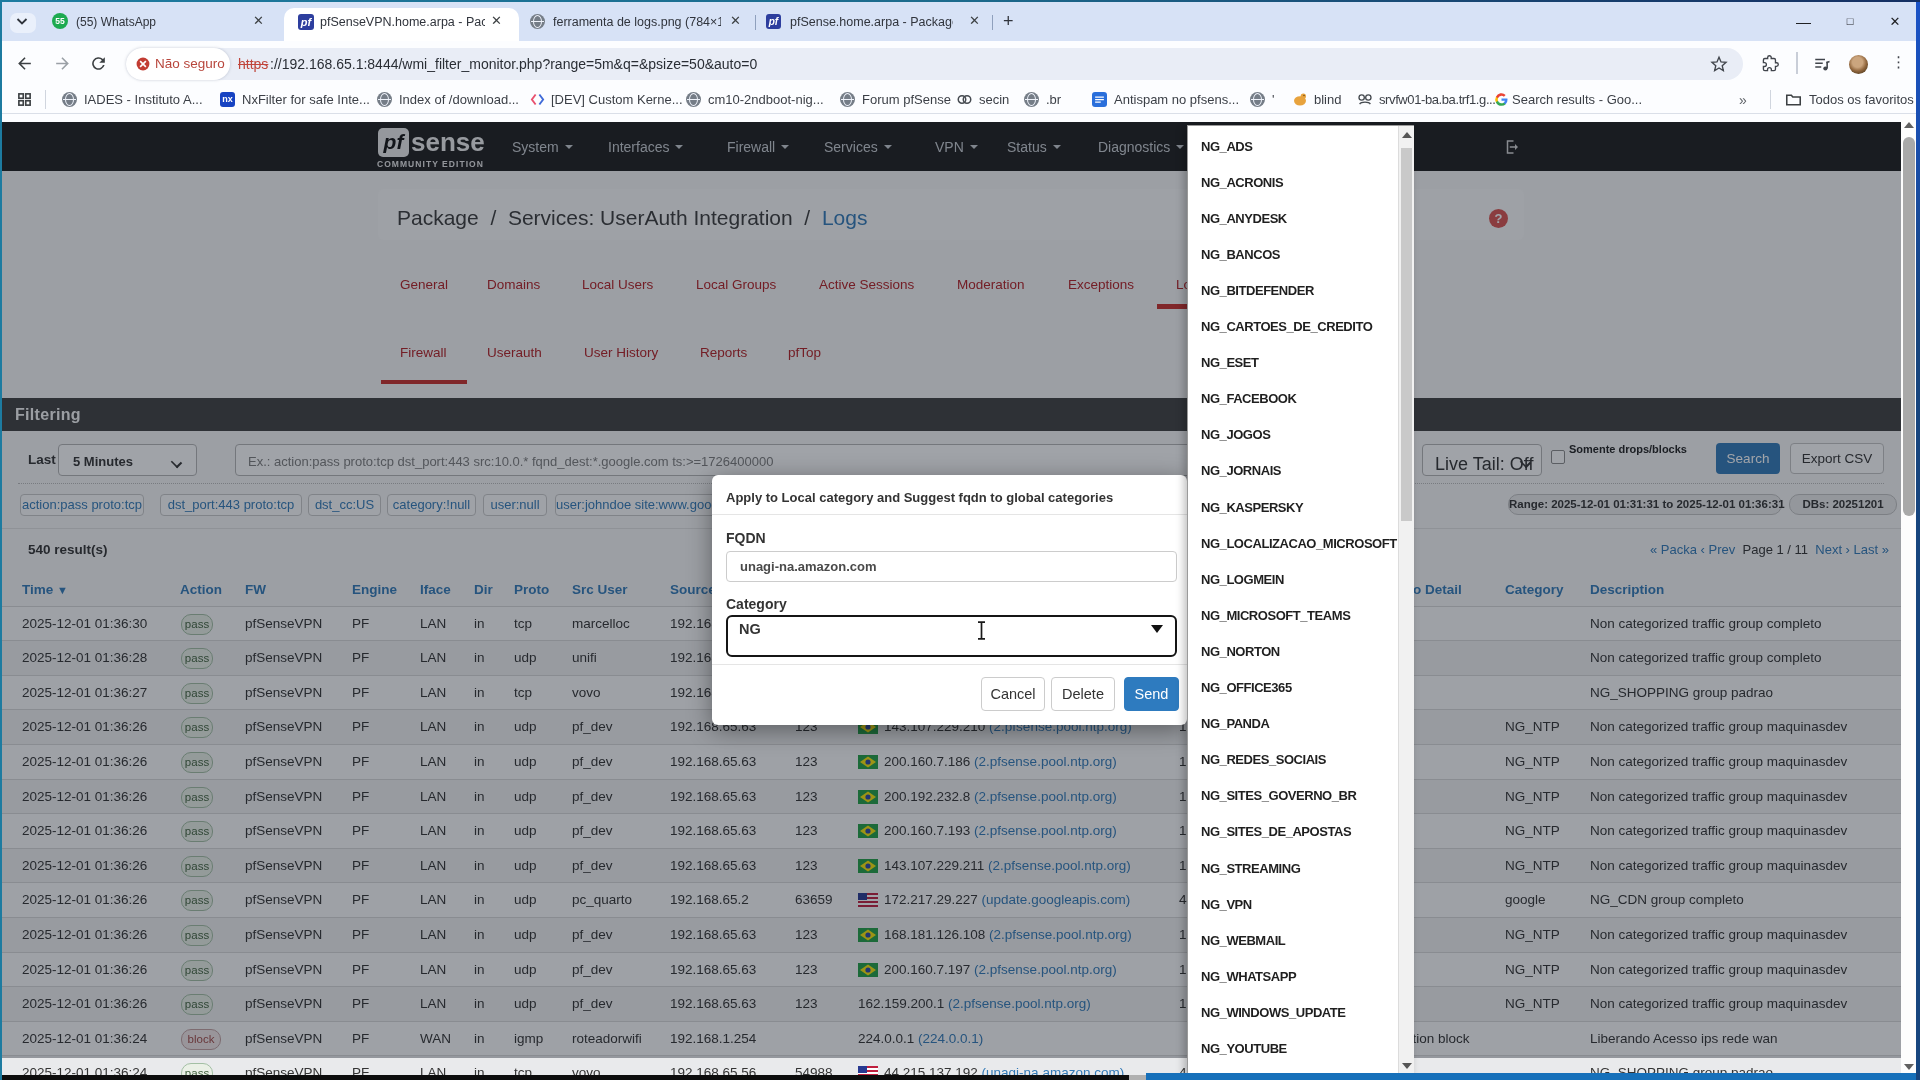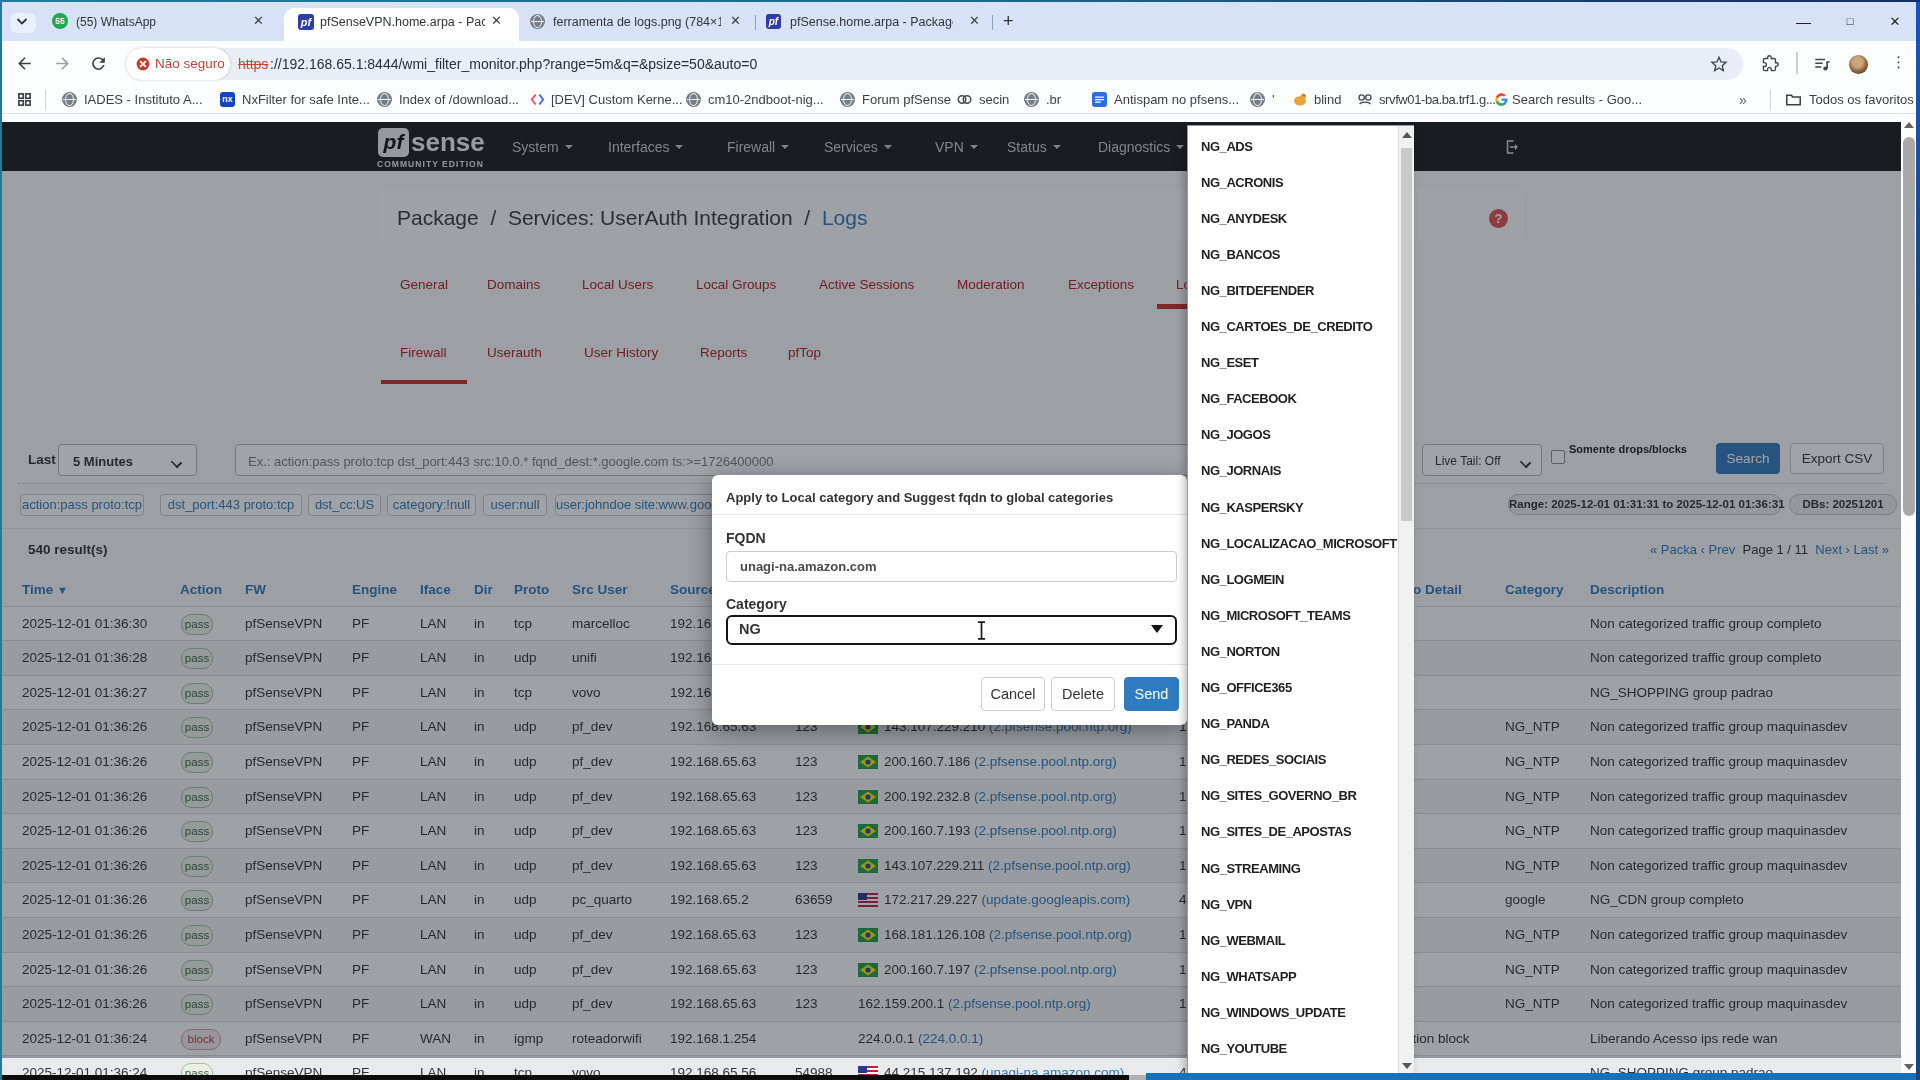--- a/index.html
+++ b/index.html
@@ -257,30 +257,33 @@
   <div class="tab1" style="left:1174px;">Logs</div>
   <div class="abs" style="left:1155px;top:190px;width:68px;height:5px;background:#c9302c;"></div>
 
   <div class="tab2" style="left:398px;">Firewall</div>
   <div class="tab2" style="left:485px;">Userauth</div>
   <div class="tab2" style="left:582px;">User History</div>
   <div class="tab2" style="left:698px;">Reports</div>
   <div class="tab2" style="left:786px;">pfTop</div>
   <div class="abs" style="left:379px;top:265.5px;width:86px;height:4.5px;background:#c9302c;"></div>
 
+  <div class="abs" id="filterbar">
+        <span>Filtering</span>
+      </div>
   <div class="abs" style="left:26px;top:339px;font-size:13.5px;font-weight:600;color:#333;line-height:14px;">Last</div>
   <div class="inputbox" style="left:56px;width:139px;">
         <span style="position:absolute;left:14px;top:9px;font-weight:600;font-size:13px;">5 Minutes</span>
         <span class="chev" style="right:14px;top:11px;"></span>
       </div>
   <div class="inputbox" style="left:233px;width:1170px;">
         <span style="position:absolute;left:12px;top:9px;color:#7d7d7d;font-size:13px;white-space:nowrap;">Ex.: action:pass proto:tcp dst_port:443 src:10.0.* fqnd_dest:*.google.com ts:&gt;=1726400000</span>
       </div>
   <div class="inputbox" style="left:1420px;width:120px;">
-        <span style="position:absolute;left:12px;top:9px;font-size:12px;">Live Tail: Off</span>
+        <span style="position:absolute;left:12px;top:9px;font-size:18px;">Live Tail: Off</span>
         <span class="chev" style="right:10px;top:11px;"></span>
       </div>
   <div class="abs" style="left:1549px;top:336px;width:14px;height:14px;background:#fdfdfd;border:1px solid #8a8a8a;border-radius:2px;"></div>
   <div class="abs" style="left:1567px;top:328px;font-size:11px;font-weight:bold;color:#222;line-height:14px;">Somente drops/blocks</div>
   <div class="abs" style="left:1714px;top:329px;width:64px;height:31px;background:#337ab7;border-radius:4px;color:#fff;font-size:13.5px;text-align:center;line-height:31px;">Search</div>
   <div class="abs" style="left:1788px;top:329px;width:94px;height:31px;background:#fdfdfd;border:1px solid #c4c4c4;border-radius:4px;color:#333;font-size:13.5px;text-align:center;line-height:29px;">Export CSV</div>
   <div class="abs" style="left:16px;top:368.5px;width:1866px;height:0;border-top:1px dotted #bbb;"></div>
 
   <div class="chip" style="left:18px;width:124px;text-align:center;">action:pass proto:tcp</div>
   <div class="chip" style="left:158px;width:142px;">dst_port:443 proto:tcp</div>
@@ -611,21 +614,21 @@
 <div class="abs" style="left:2px;top:114px;width:1899px;height:8px;background:#fcfdff;z-index:55;"></div>
 
 <div class="abs" id="modal">
   <div class="abs" style="left:14px;top:15px;font-size:13px;font-weight:bold;color:#333;">Apply to Local category and Suggest fqdn to global categories</div>
   <div class="abs" style="left:0;top:39px;width:475px;height:1px;background:#e5e5e5;"></div>
   <div class="abs" style="left:14px;top:55px;font-size:14px;font-weight:bold;color:#333;">FQDN</div>
   <div class="abs" style="left:14px;top:76px;width:451px;height:31px;border:1px solid #ccc;border-radius:4px;">
         <span style="position:absolute;left:13px;top:7px;font-size:13px;font-weight:bold;color:#4a4a4a;">unagi-na.amazon.com</span>
       </div>
   <div class="abs" style="left:14px;top:121px;font-size:14px;font-weight:bold;color:#333;">Category</div>
-  <div class="abs" style="left:14px;top:140px;width:451px;height:30px;border:2.5px solid #151515;border-radius:6px;">
+  <div class="abs" style="left:14px;top:140px;width:451px;height:42px;border:2.5px solid #151515;border-radius:6px;">
         <span style="position:absolute;left:11px;top:4px;font-size:14.5px;font-weight:bold;color:#333;">NG</span>
     <span style="position:absolute;right:12px;top:8px;width:0;height:0;border-left:6.5px solid transparent;border-right:6.5px solid transparent;border-top:8px solid #111;"></span>
   </div>
 
   <svg class="abs" style="left:264px;top:146px" width="11" height="19" viewBox="0 0 11 19">
         <path d="M2 1.2h7M2 17.8h7" stroke="#1a1a1a" stroke-width="1.7"></path>
         <path d="M5.5 1.2v16.6" stroke="#1a1a1a" stroke-width="1.7"></path>
       </svg>
   <div class="abs" style="left:0;top:189px;width:475px;height:1px;background:#e5e5e5;"></div>
   <div class="mbtn" style="left:269px;width:64px;">Cancel</div>

